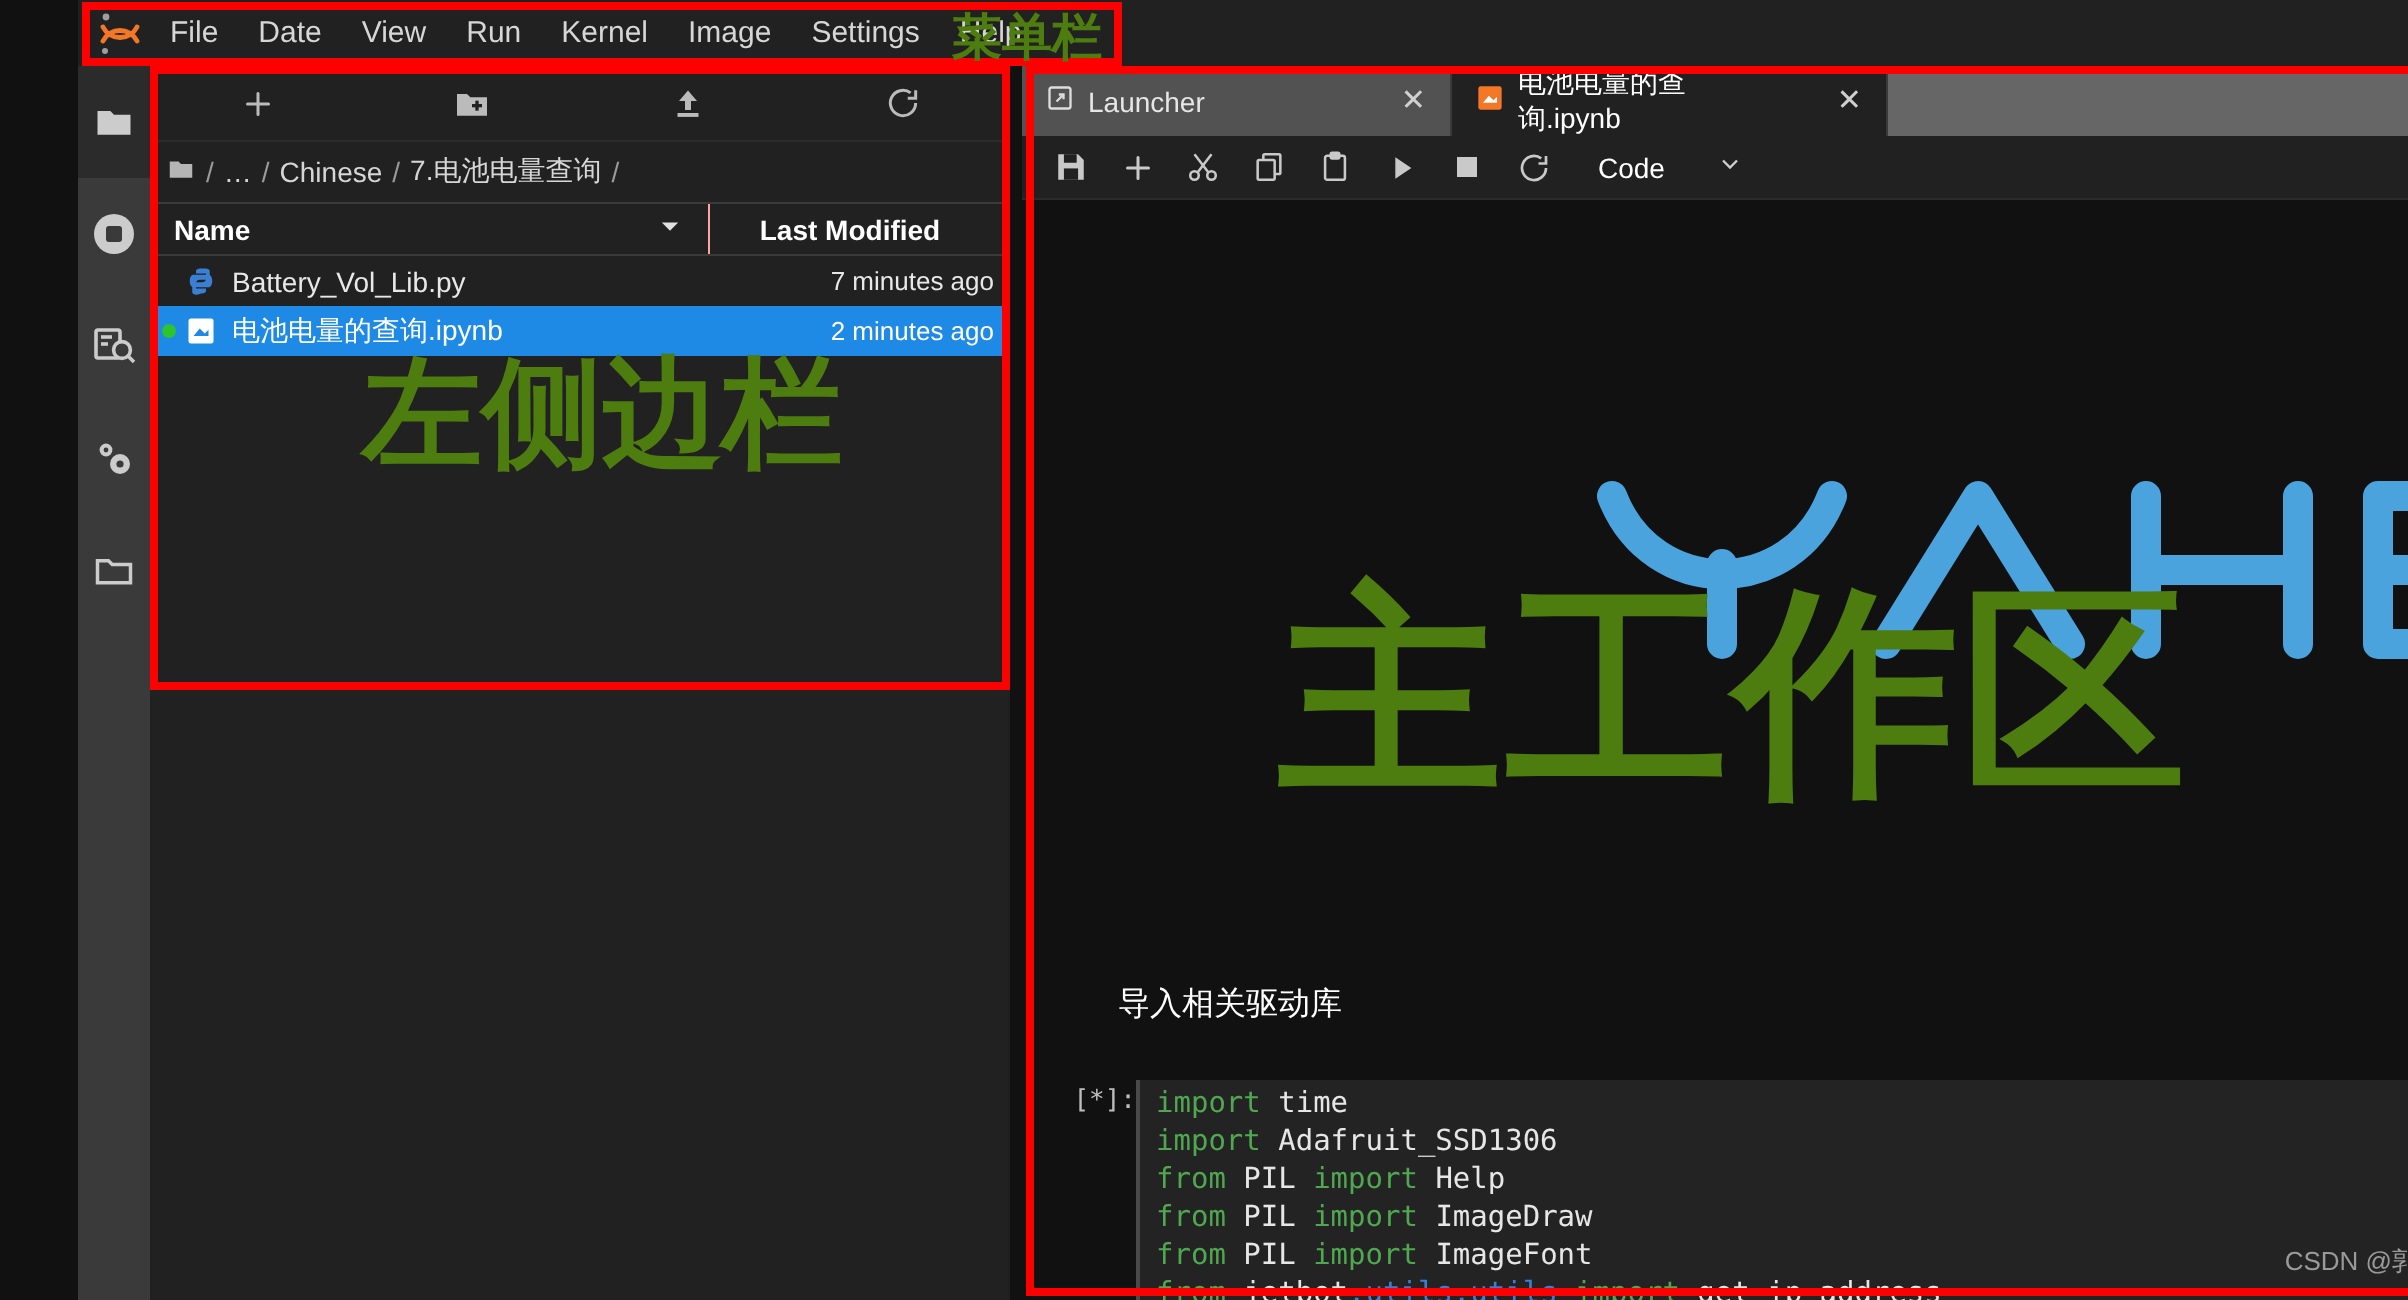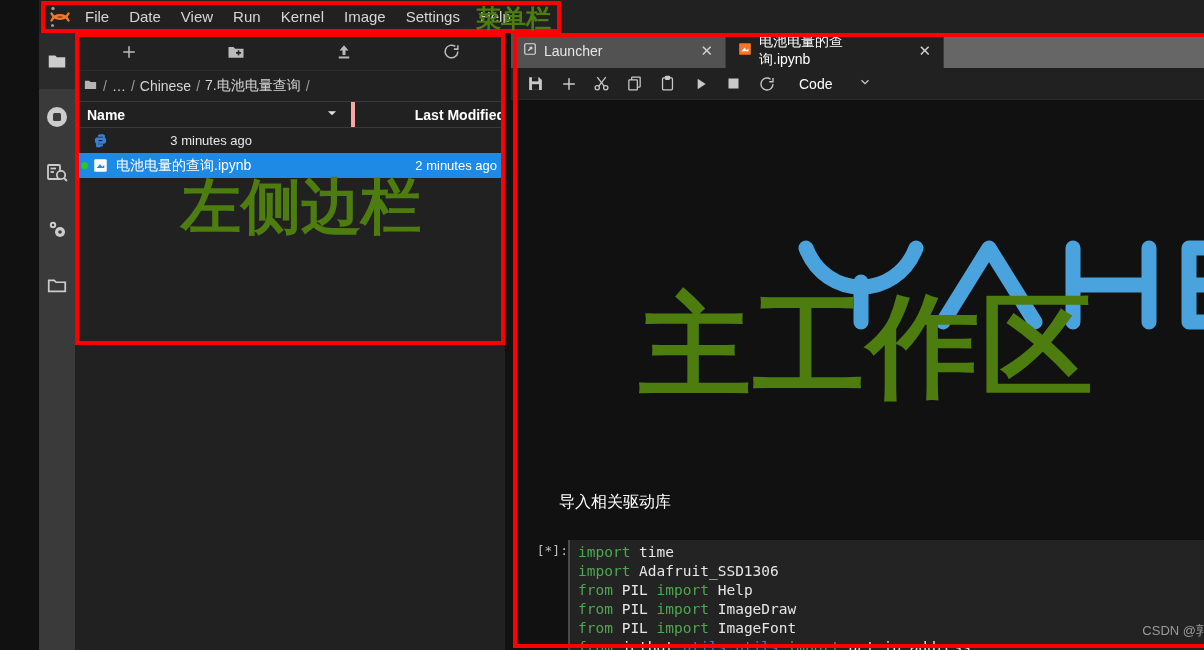--- a/index.html
+++ b/index.html
@@ -51,22 +51,22 @@
     padding: 0 8px; color: #d6d6d6; font-size: 14px; background: #212121;
   }
   .crumb-sep { color: #9a9a9a; }
   .fb-header {
     height: 27px; display: flex; align-items: center;
     background: #212121; border-top: 1px solid #3a3a3a; border-bottom: 1px solid #3a3a3a;
     color: #ffffff; font-size: 14px; font-weight: bold;
   }
   .fb-header .col-name { flex: 1; padding-left: 12px; display: flex; align-items: center;
                          justify-content: space-between; padding-right: 12px;
-                         border-right: 4px solid #fca5a5; height: 100%; }
-  .fb-header .col-mod { width: 150px; text-align: right; }
+                         border-right: 1px solid #fca5a5; height: 100%; }
+  .fb-header .col-mod { width: 150px; text-align: center; padding-right: 10px; }
   .fb-rows { flex: 1; overflow: hidden; background: #212121; }
   .fb-row {
     height: 25px; display: flex; align-items: center; color: #e8e8e8; font-size: 14px;
     padding-left: 6px;
   }
   .fb-row.selected { background: #1e8ae6; color: #ffffff; }
   .run-dot { width: 7px; height: 7px; border-radius: 50%; background: #2ec42e; margin-right: 2px; flex: 0 0 auto; }
   .run-dot.hidden { visibility: hidden; }
   .fb-row .ficon { width: 20px; display:flex; align-items:center; justify-content:center; flex: 0 0 auto; }
   .fb-row .fname { flex: 1; padding-left: 6px; overflow: hidden; white-space: nowrap; }
@@ -243,21 +243,22 @@
 
     <div class="fb-rows">
       <div class="fb-row">
         <span class="run-dot hidden"></span>
         <span class="ficon">
           <svg width="15" height="15" viewBox="0 0 24 24">
             <path d="M12 2c-4 0-4 2-4 2v2h8v1H6s-3 0-3 5 3 5 3 5h2v-3s0-3 3-3h5s3 0 3-3V4s0-2-4-2z" fill="#3b7fd4"></path>
             <path d="M12 22c4 0 4-2 4-2v-2H8v-1h10s3 0 3-5-3-5-3-5h-2v3s0 3-3 3H8s-3 0-3 3v5s0 2 4 2z" fill="#3b7fd4"></path>
           </svg>
         </span>
-        <span class="fmod">3 minutes ago</span>
+        <span class="fname">Battery_Vol_Lib.py</span>
+        <span class="fmod">7 minutes ago</span>
       </div>
       <div class="fb-row selected">
         <span class="run-dot"></span>
         <span class="ficon">
           <svg width="15" height="15" viewBox="0 0 24 24">
             <rect x="2" y="2" width="20" height="20" rx="2" fill="#ffffff"></rect>
             <path d="M6 16l5-6 4 4 3-3v5z" fill="#1e8ae6"></path>
           </svg>
         </span>
         <span class="fname">电池电量的查询.ipynb</span>

